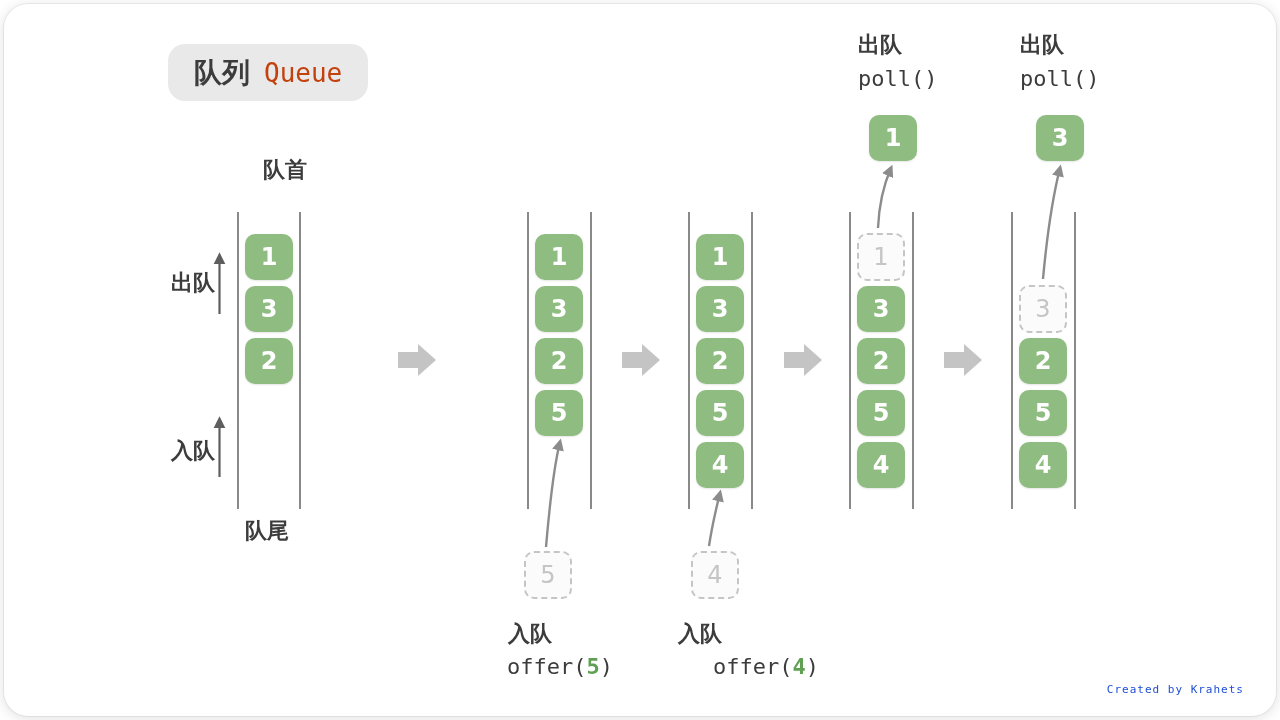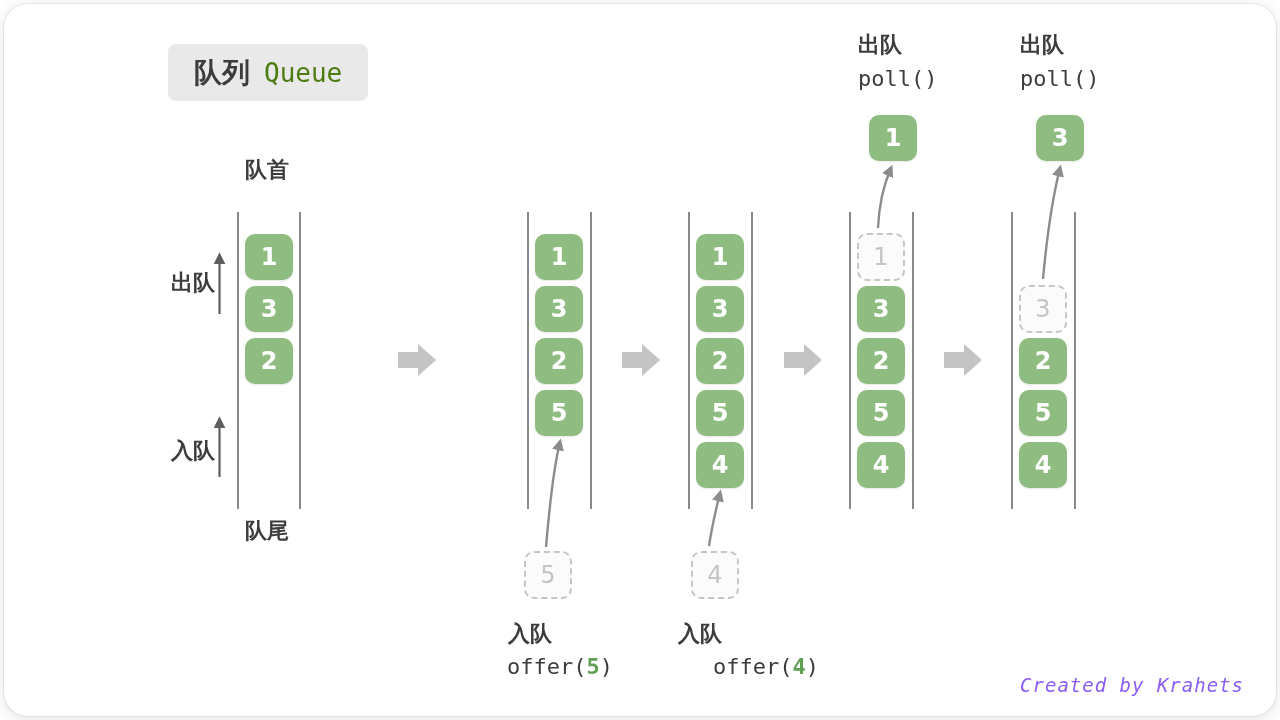--- a/index.html
+++ b/index.html
@@ -5,42 +5,42 @@
   * { margin:0; padding:0; box-sizing:border-box; }
   html,body { width:1280px; height:720px; background:#ffffff; overflow:hidden;
               font-family:"DejaVu Sans","Liberation Sans",sans-serif; }
   .card { position:absolute; left:4px; top:4px; width:1272px; height:712px;
           background:#ffffff; border-radius:24px;
           box-shadow:0 2px 14px rgba(0,0,0,0.13), 0 0 0 1px #f1f1f1; }
   .decor { position:absolute; left:0; top:0; width:1272px; height:712px; pointer-events:none; }
 
   .badge { position:absolute; left:164px; top:40px; height:57px;
            display:flex; align-items:center; padding:0 26px; gap:14px;
-           background:#e9e9e9; border-radius:8px; }
+           background:#e9e9e9; border-radius:17px; }
   .badge .zh { font-size:28px; font-weight:700; color:#3c3c3c; }
   .badge .en { font-family:"DejaVu Sans Mono","Liberation Mono",monospace;
-               font-size:26px; color:#4d7c0f; }
+               font-size:26px; color:#c2410c; }
 
   .zh-label { position:absolute; font-size:22px; font-weight:700; color:#3c3c3c;
               line-height:30px; white-space:nowrap; }
   .code-label { position:absolute; font-family:"DejaVu Sans Mono","Liberation Mono",monospace;
                 font-size:22px; color:#3c3c3c; line-height:30px; white-space:nowrap; }
   .code-label .arg { color:#5fa053; font-weight:700; }
 
   .cell { position:absolute; width:48px; height:46px; border-radius:10px;
           background:#8fbc80; color:#ffffff; font-size:24px; font-weight:700;
           text-align:center; line-height:46px;
           box-shadow:0 1px 2px rgba(0,0,0,0.10); }
   .ghost { position:absolute; width:48px; height:48px; border-radius:10px;
            border:2px dashed #c5c5c5; background:#fbfbfb; color:#c5c5c5;
            font-size:24px; font-weight:400; text-align:center; line-height:44px; }
 
   .watermark { position:absolute; right:32px; bottom:20px;
                font-family:"DejaVu Sans Mono","Liberation Mono",monospace;
-               font-size:19px; color:#8b5cf6; letter-spacing:1px;font-style:italic; }
+               font-size:11px; color:#1d4ed8; letter-spacing:1px; }
 </style>
 </head>
 <body>
 
 <div class="card">
 
   <svg class="decor" viewBox="0 0 1272 712">
     <defs>
       <marker id="headDark" viewBox="0 0 10 10" refX="7" refY="5" markerWidth="5.5" markerHeight="5.5" orient="auto">
         <path d="M0,0 L10,5 L0,10 z" fill="#5e5e5e"></path>
@@ -81,21 +81,21 @@
       <path d="M 874 224 C 875 201, 880 180, 887 164" marker-end="url(#headGray)"></path>
       <path d="M 1039 275 C 1043 231, 1049 192, 1056 164" marker-end="url(#headGray)"></path>
     </g>
   </svg>
 
   <div class="badge">
     <span class="zh">队列</span>
     <span class="en">Queue</span>
   </div>
 
-  <div class="zh-label" style="left:241px;top:151px">队首</div>
+  <div class="zh-label" style="left:259px;top:151px">队首</div>
   <div class="zh-label" style="left:241px;top:512px">队尾</div>
   <div class="zh-label" style="left:167px;top:264px">出队</div>
   <div class="zh-label" style="left:167px;top:432px">入队</div>
 
   <div class="cell" style="left:241px;top:230px">1</div>
   <div class="cell" style="left:241px;top:282px">3</div>
   <div class="cell" style="left:241px;top:334px">2</div>
 
   <div class="cell" style="left:531px;top:230px">1</div>
   <div class="cell" style="left:531px;top:282px">3</div>

